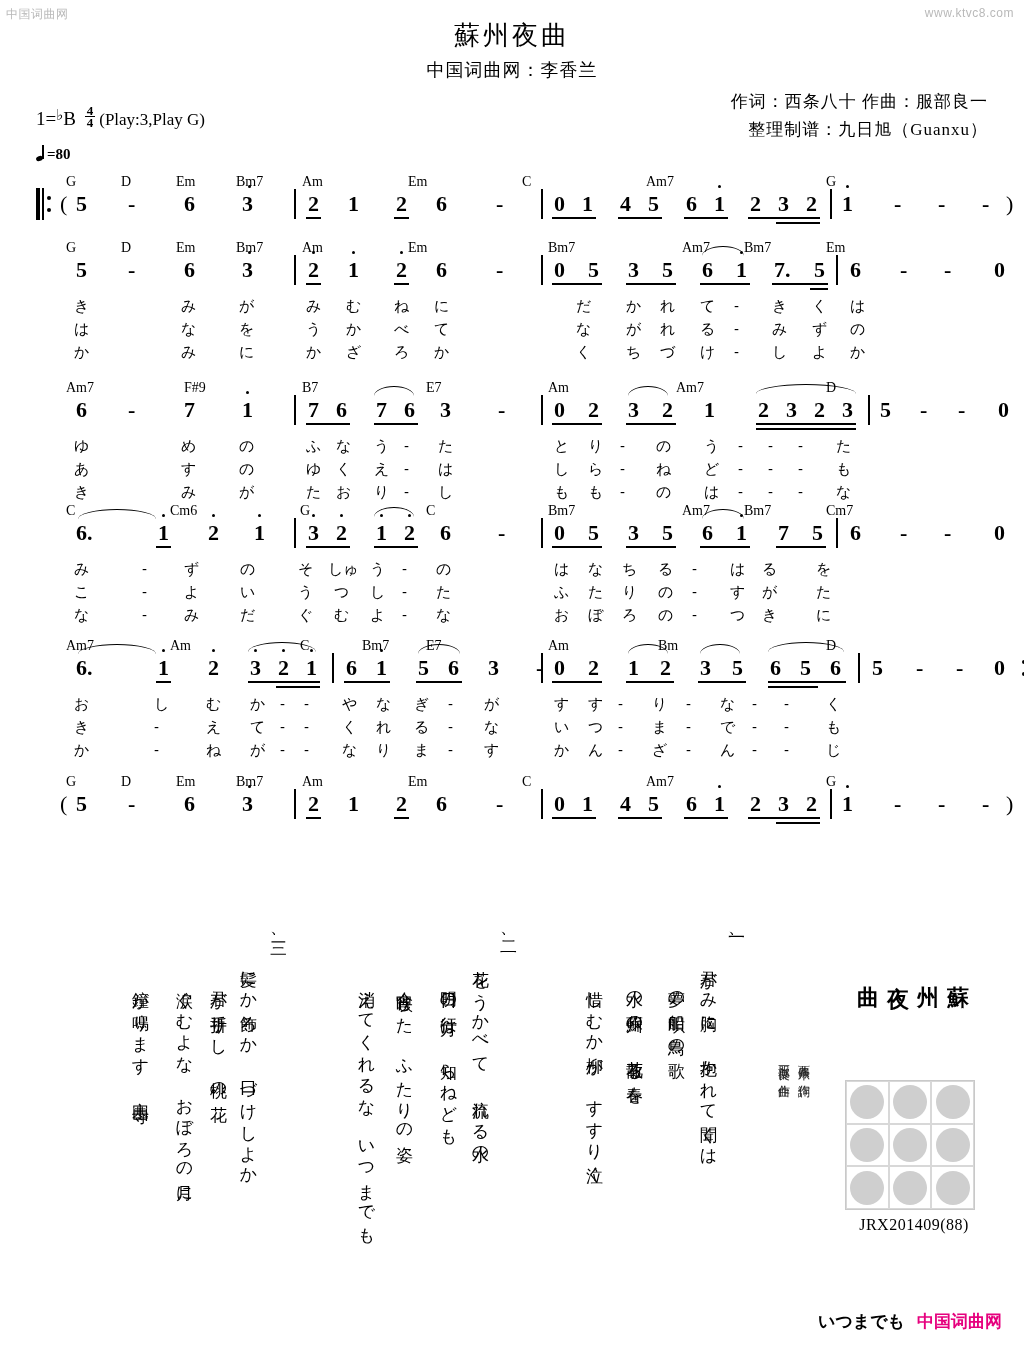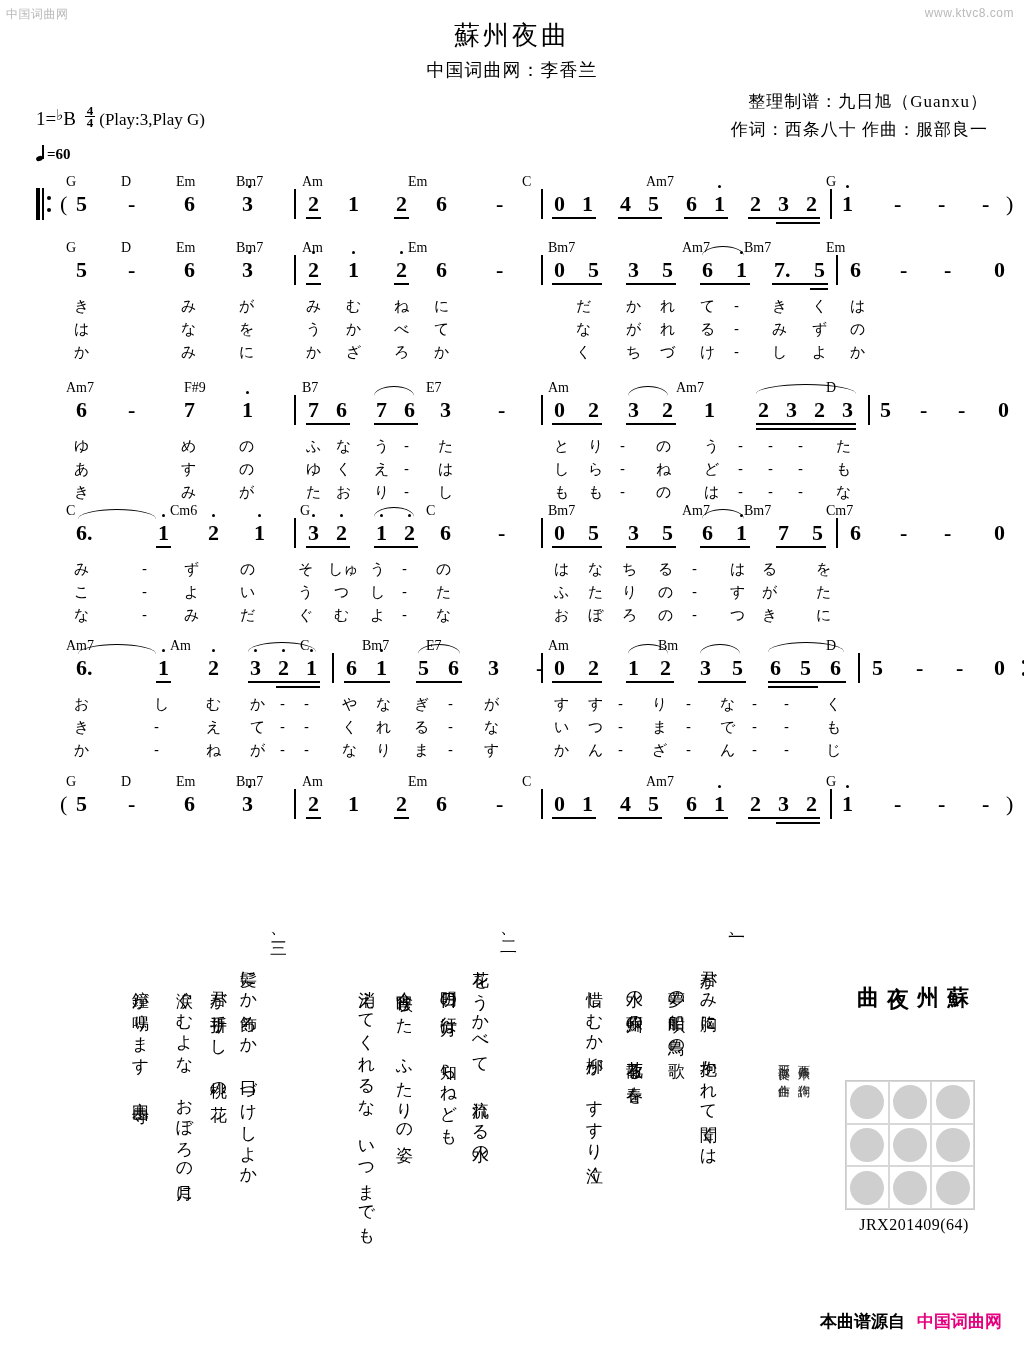--- a/index.html
+++ b/index.html
@@ -76,33 +76,33 @@
 </style>
 </head>
 <body>
 
 <div class="wm-left">中国词曲网</div>
 <div class="wm-right">www.ktvc8.com</div>
 
 <div class="title">蘇州夜曲</div>
 <div class="subtitle">中国词曲网：李香兰</div>
 <div class="credits">
+  <div>作词：西条八十  作曲：服部良一</div>
   <div>整理制谱：九日旭（Guanxu）</div>
-  <div>作词：西条八十  作曲：服部良一</div>
 </div>
 
 <div class="keyblock">
   <span>1=</span><span class="flat">♭</span><span>B</span>
   <span class="meter">
     <span class="num">4</span>
     <span class="den">4</span>
   </span><span class="capo">(Play:3,Play G)</span>
 </div>
 <div class="tempo">
-  <span class="qn"></span><span>=60</span>
+  <span class="qn"></span><span>=80</span>
 </div>
 
 <div class="system" style="top:174px;">
   <div class="chords">
     <span class="chord" style="left:30px;">G</span>
     <span class="chord" style="left:85px;">D</span>
     <span class="chord" style="left:140px;">Em</span>
     <span class="chord" style="left:200px;">Bm7</span>
     <span class="chord" style="left:266px;">Am</span>
     <span class="chord" style="left:372px;">Em</span>
@@ -728,18 +728,18 @@
     <div class="sealcell"></div>
     <div class="sealcell"></div>
     <div class="sealcell"></div>
     <div class="sealcell"></div>
     <div class="sealcell"></div>
     <div class="sealcell"></div>
     <div class="sealcell"></div>
     <div class="sealcell"></div>
     <div class="sealcell"></div>
   </div>
-  <div class="sealcode">JRX201409(64)</div>
+  <div class="sealcode">JRX201409(88)</div>
 </div>
 
 <div class="footer">
-  <span>本曲谱源自</span><span class="src" style="color: rgb(230, 0, 126);">中国词曲网</span>
+  <span>いつまでも</span><span class="src" style="color: rgb(230, 0, 126);">中国词曲网</span>
 </div>
 
 </body></html>

